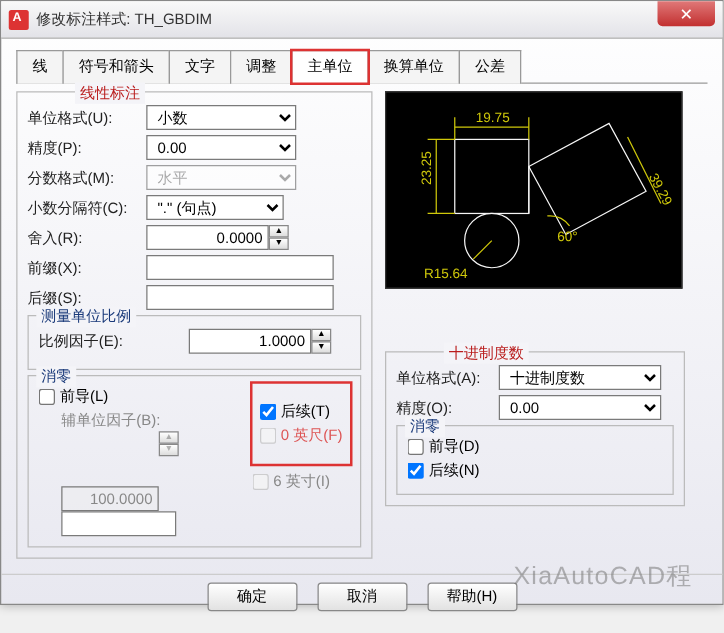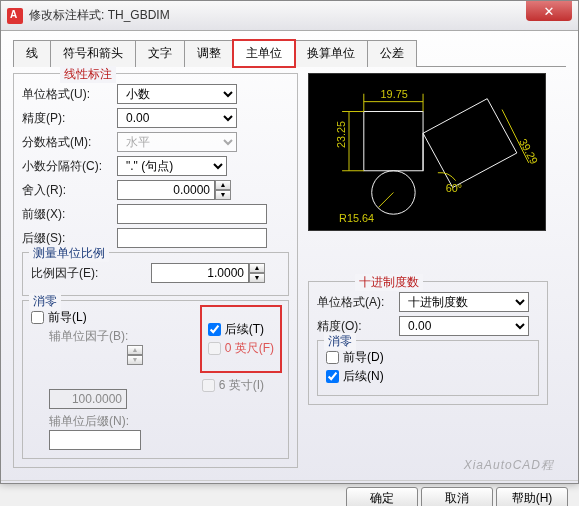--- a/index.html
+++ b/index.html
@@ -31,23 +31,23 @@
 .spinner .btns button { width: 16px; height: 10px; font-size: 7px; line-height: 6px; border: 1px solid #888; background: linear-gradient(#fff,#ddd); cursor: pointer; padding: 0; }
 .checkbox-row { display: flex; align-items: center; gap: 4px; margin: 2px 0; }
 .checkbox-row input { width: 13px; height: 13px; }
 .highlight-box { outline: 2px solid #d33; padding: 12px 6px; }
 .sub-indent { margin-left: 18px; }
 .preview { width: 238px; height: 158px; background: #000; border: 1px solid #333; position: relative; color: #cfc80a; margin-bottom: 8px; }
 .preview svg { width: 100%; height: 100%; }
 .dimlabel { fill: #cfc80a; font-size: 11px; font-family: sans-serif; }
 .dimline { stroke: #cfc80a; stroke-width: 1; fill: none; }
 .shapeoutline { stroke: #f5f5f5; stroke-width: 1; fill: none; }
-.buttons-row { display: flex; justify-content: flex-end; gap: 3px; padding: 6px 10px; border-top: 1px solid #ccc; margin-top: 4px; }
+.buttons-row { display: flex; justify-content: center; gap: 16px; padding: 6px 10px; border-top: 1px solid #ccc; margin-top: 4px; }
 .dlg-btn { min-width: 72px; height: 23px; border: 1px solid #888; background: linear-gradient(#fff, #e2e2e2); border-radius: 3px; cursor: pointer; padding: 0 12px; }
-.watermark { position: absolute; right: 25px; bottom: 32px; font-size: 12px; color: rgba(120,120,120,0.55); font-style: italic; letter-spacing: 1px; pointer-events: none; text-align: center; }
+.watermark { position: absolute; right: 25px; bottom: 32px; font-size: 20px; color: rgba(120,120,120,0.55); letter-spacing: 1px; pointer-events: none; text-align: center; }
 .nested-group { border: 1px solid #bbb; padding: 6px 8px 8px 8px; margin-top: 4px; position: relative; }
 .nested-group > .legend { position: absolute; top: -8px; left: 6px; background: #f4f4f8; padding: 0 4px; color: #1a3a7a; }
 </style>
 </head>
 <body>
 
 <div class="window">
   <div class="titlebar">
     <span class="icon"></span>
     <span class="title">修改标注样式: TH_GBDIM</span>
@@ -130,21 +130,20 @@
                 </div>
                 <div class="sub-indent">
                   <div style="color:#888">辅单位因子(B):</div>
                   <div class="spinner">
                     <input disabled="" style="color: rgb(136, 136, 136); width: 78px; margin-top: 44px;" value="100.0000">
                     <div class="btns">
                         <button disabled="">▲</button>
                         <button disabled="">▼</button>
                       </div>
                   </div>
-                  <div style="color:#888;margin-top:4px">辅单位后缀(N):</div>
                   <input class="text" disabled="" style="width: 92px; color: rgb(136, 136, 136);" value="">
                 </div>
               </div>
               <div>
                 <div class="highlight-box">
                   <div class="checkbox-row">
                     <input type="checkbox" checked="" style="">
                     <span>后续(T)</span>
                   </div>
                   <div class="checkbox-row" style="color:#d55">

